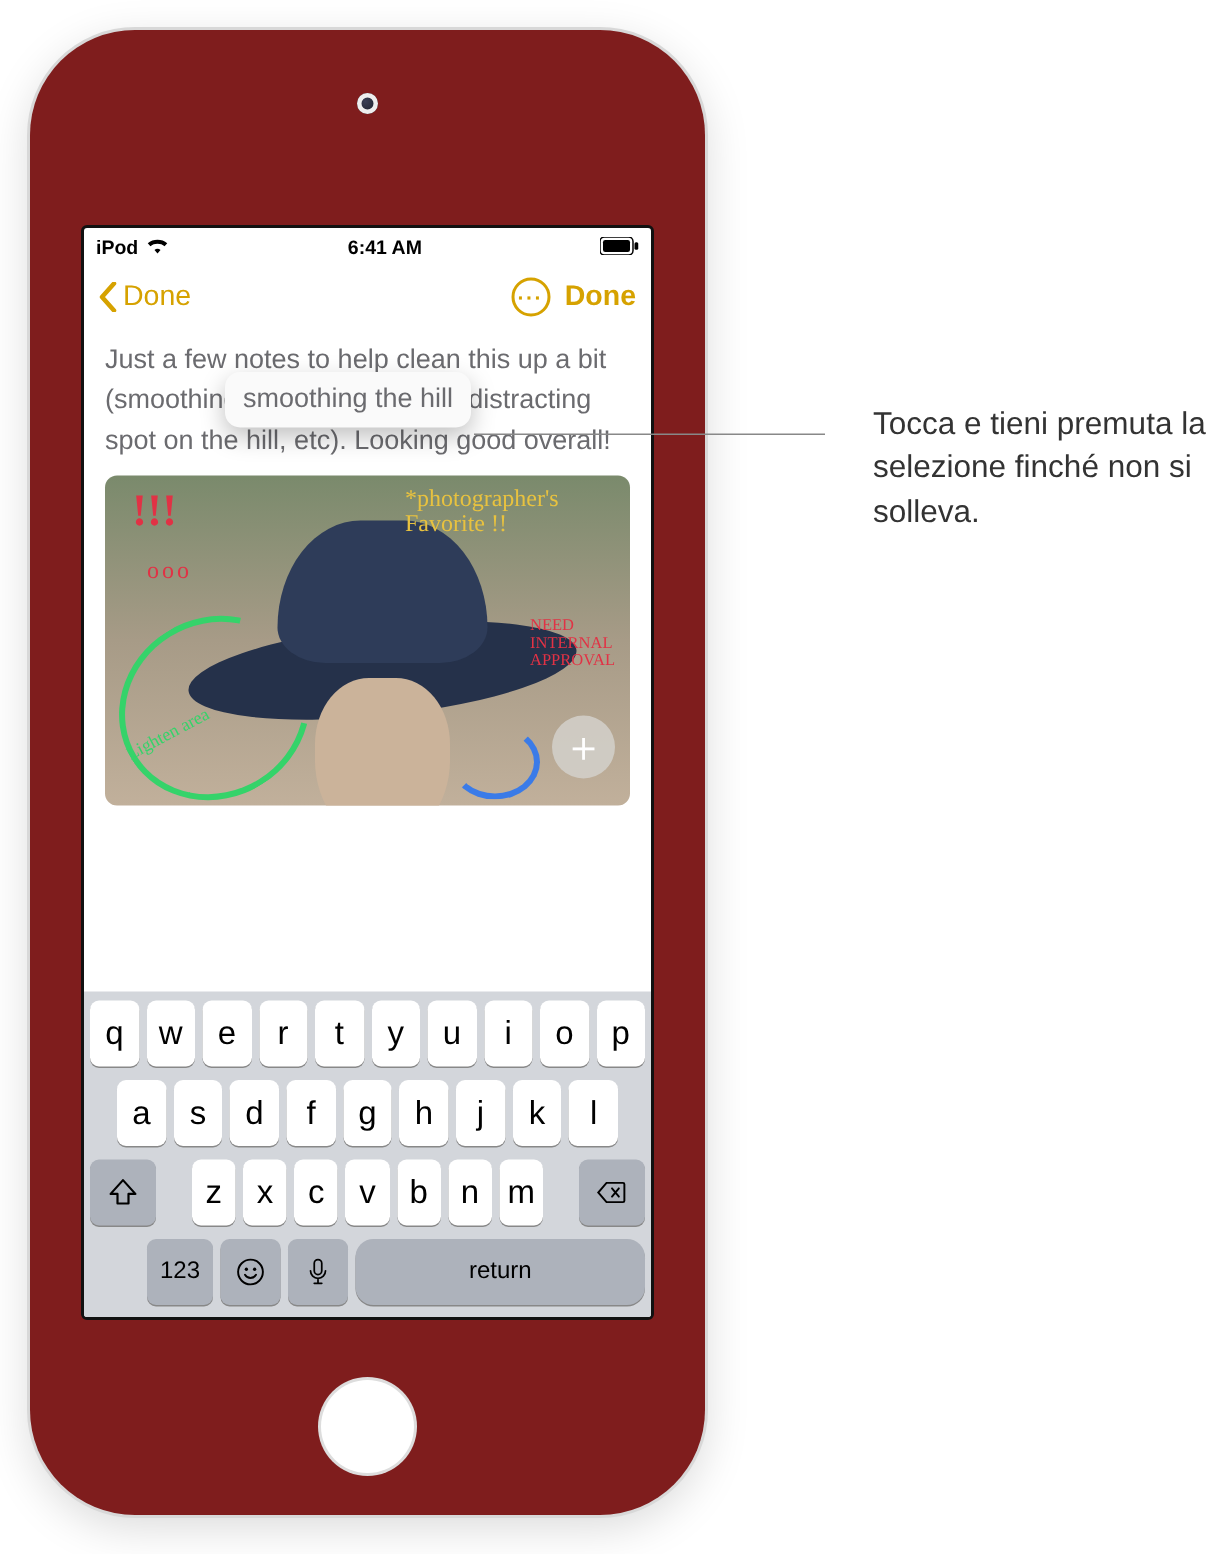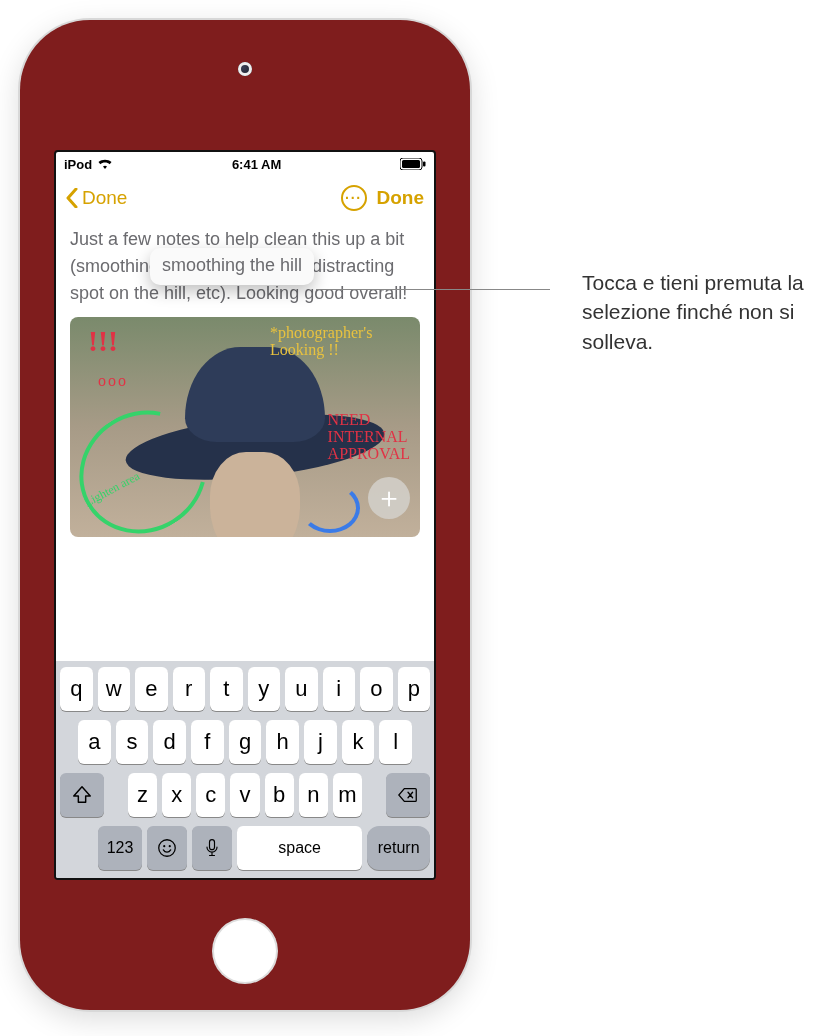--- a/index.html
+++ b/index.html
@@ -130,21 +130,21 @@
     background: #cbb39a;
     border-radius: 40% 40% 50% 50%;
   }
   .ann { position:absolute; font-family: "Comic Sans MS", cursive; pointer-events:none; }
   .ann-red { color:#e13245; }
   .ann-yellow { color:#e8c23f; }
   .ann-green { color:#35d36a; }
   .red-excl { left:18px; top:10px; font-size:30px; font-weight:700; line-height:.9; }
   .red-ooo { left:28px; top:55px; font-size:16px; letter-spacing:2px; }
   .fav { right:10px; top:8px; font-size:16px; max-width:140px; text-align:left; line-height:1.05; }
-  .need { right:10px; top:95px; font-size:16px; line-height:1.05; text-align:left;margin-left:40px; }
+  .need { right:10px; top:95px; font-size:11px; line-height:1.05; text-align:left;margin-left:40px; }
   .lighten { left:12px; top:165px; font-size:12px; transform:rotate(-28deg); }
   .green-oval {
     position:absolute; left:8px; top:95px;
     width:130px; height:120px;
     border:4px solid #35d36a; border-radius:50%;
     transform:rotate(-32deg);
     border-right-color:transparent;
   }
   .blue-stroke {
     position:absolute; right:60px; bottom:4px;
@@ -258,21 +258,21 @@
     <div class="photo-wrap">
       <div class="hat">
         <div class="brim"></div>
         <div class="crown"></div>
       </div>
       <div class="face"></div>
       <div class="green-oval"></div>
       <div class="blue-stroke"></div>
       <div class="ann ann-red red-excl">!!!</div>
       <div class="ann ann-red red-ooo">ooo</div>
-      <div class="ann ann-yellow fav">*photographer's Looking !!</div>
+      <div class="ann ann-yellow fav">*photographer's Favorite !!</div>
       <div class="ann ann-red need" style="white-space:pre">NEED
 INTERNAL
 APPROVAL</div>
       <div class="ann ann-green lighten">Lighten area</div>
       <div class="plus-btn">
         <span>＋</span>
       </div>
     </div>
 
     <div class="kbd">
@@ -330,21 +330,20 @@
               <circle cx="15" cy="10" r="1.2" fill="#000"></circle>
               <path d="M8 14c1 1.6 2.4 2.4 4 2.4s3-.8 4-2.4" fill="none" stroke="#000" stroke-width="1.4" stroke-linecap="round"></path>
             </svg>
         </div>
         <div class="key key-mic">
           <svg width="20" height="22" viewBox="0 0 24 24">
               <rect x="9" y="2" width="6" height="12" rx="3" fill="none" stroke="#000" stroke-width="1.4"></rect>
               <path d="M6 11a6 6 0 0 0 12 0M12 17v4m-3 0h6" fill="none" stroke="#000" stroke-width="1.4" stroke-linecap="round"></path>
             </svg>
         </div>
-        <div class="key key-space">space</div>
         <div class="key key-return">return</div>
       </div>
     </div>
 
   </div>
 </div>
 
 <div class="leader"></div>
 <div class="callout">Tocca e tieni premuta la selezione finché non si solleva.</div>
 

